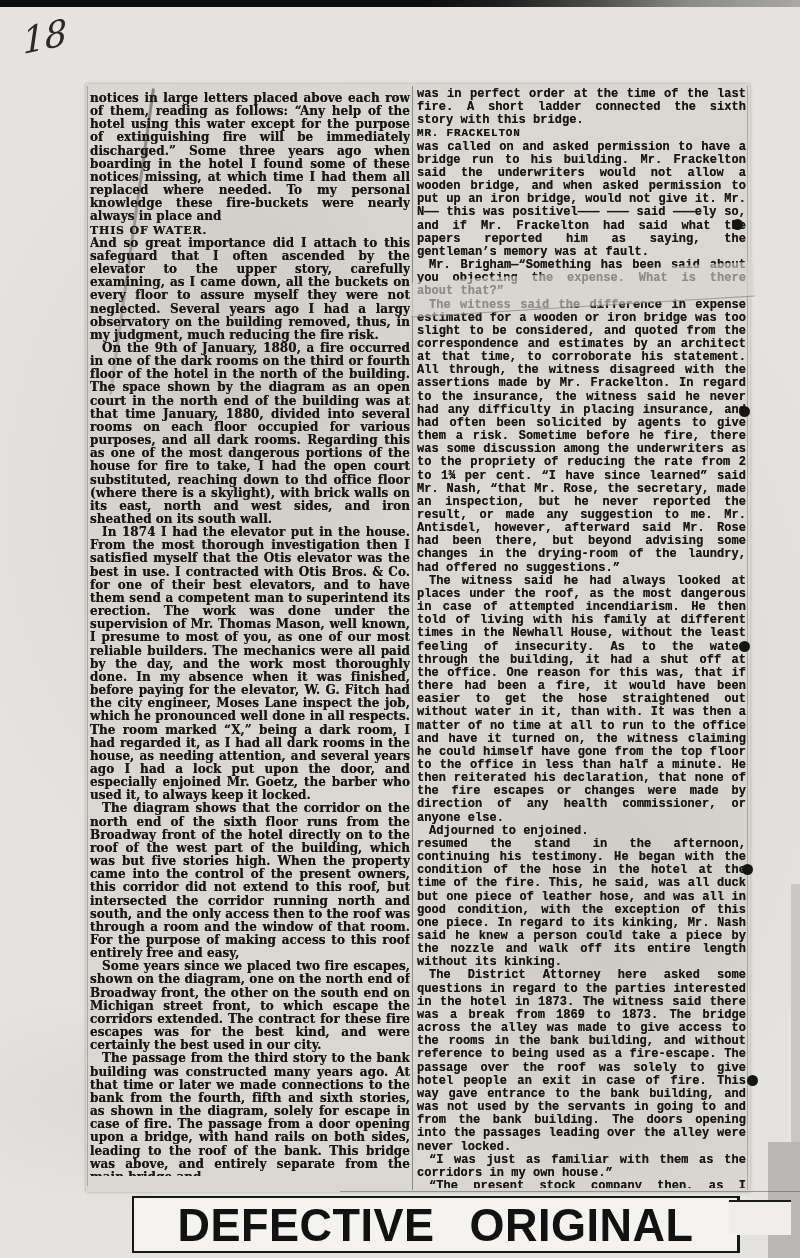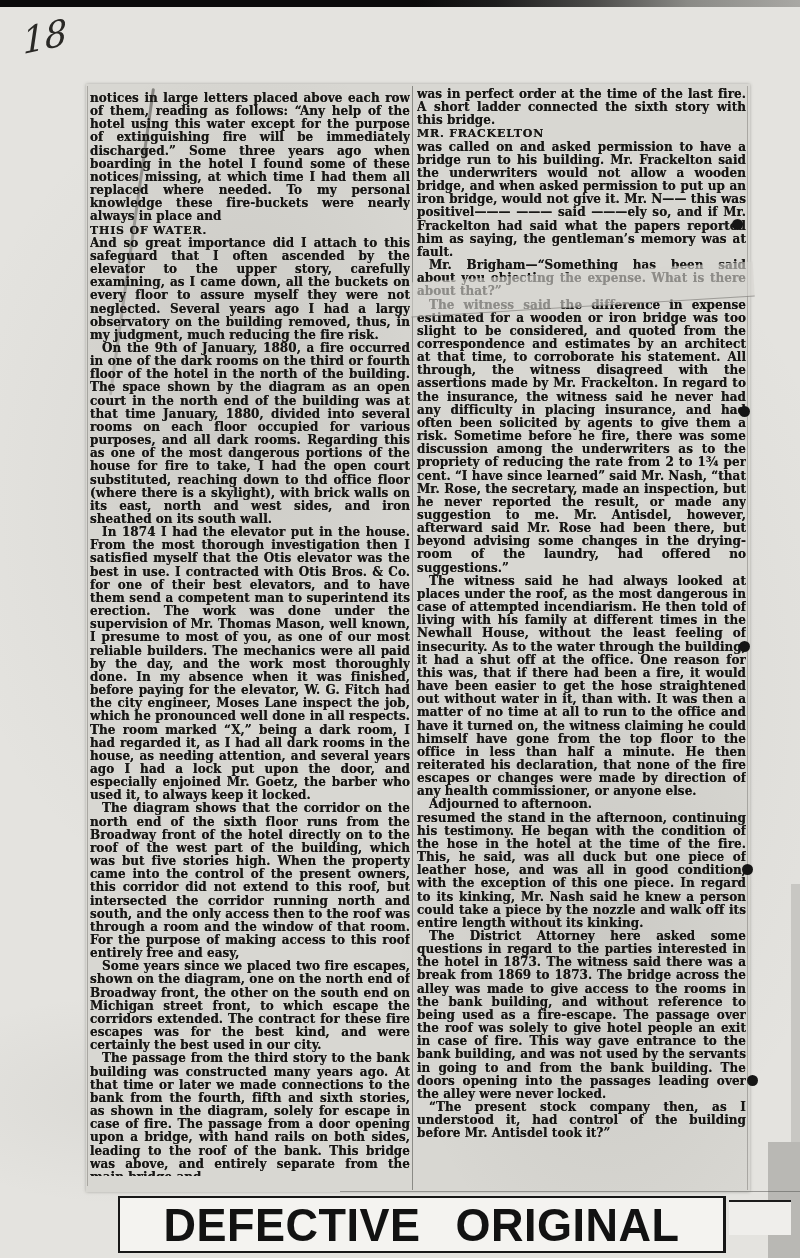--- a/index.html
+++ b/index.html
@@ -34,21 +34,21 @@
     box-shadow:0 0 3px rgba(60,60,55,.35);
   }
   .col{
     position:absolute; color:var(--ink);
     font-size:12px; line-height:13.15px; font-weight:700;
     text-align:justify; letter-spacing:.05px;
     text-shadow:0 0 .5px rgba(25,24,22,.75);
     overflow:hidden;
   }
   .col-left{ left:90px; top:92px; width:320px; height:1084px; }
-  .col-right{ left:417px; top:88px; width:329px; height:1100px; }
+  .col-right{ left:417px; top:88px; width:329px; height:1100px;font-family:Liberation Mono, monospace; }
   .block{ margin:0; }
   .block.indent{ text-indent:12px; }
   .heading{ text-align:left; font-size:11px; letter-spacing:.8px; }
   .col-divider{ position:absolute; top:86px; height:1104px; width:1px; background:rgba(45,44,40,.45); }
   .edge-line{ position:absolute; width:1px; background:rgba(45,44,40,.28); }
   .crease{
     position:absolute; left:152px; top:88px; width:3px; height:310px;
     background:linear-gradient(to bottom, rgba(30,29,26,.45), rgba(30,29,26,.18));
     transform:rotate(8deg); transform-origin:top left; border-radius:2px;
   }
@@ -56,21 +56,21 @@
     position:absolute; left:410px; top:272px; width:344px; height:34px;
     background:rgba(214,213,208,.62);
     border-bottom:1px solid rgba(70,68,64,.40);
     transform:rotate(-3.5deg);
   }
   .hole{ position:absolute; width:11px; height:11px; border-radius:50%; background:var(--hole); }
   .corner-shadow{ position:absolute; right:0; bottom:0; width:32px; height:116px; background:#b9b8b4; }
   .edge-band{ position:absolute; right:0; top:884px; width:9px; height:262px; background:#c8c7c3; }
   .baseline-rule{ position:absolute; left:340px; top:1191px; width:460px; height:1px; background:rgba(90,89,85,.55); }
   .stamp-box{
-    position:absolute; left:118px; top:1196px; width:608px; height:57px;
+    position:absolute; left:132px; top:1196px; width:608px; height:57px;
     background:var(--stamp-paper);
     border:2px solid #171717; border-right-width:3px;
     display:flex; align-items:center; justify-content:center;
     box-sizing:border-box;
   }
   .stamp-text{
     font-family:"Liberation Sans", sans-serif; font-weight:bold;
     font-size:45px; color:#121212; letter-spacing:.5px; word-spacing:22px;
     transform:scaleY(1.04); white-space:nowrap;
   }
@@ -101,23 +101,24 @@
       <div class="block paragraph indent">Some years since we placed two fire escapes, shown on the diagram, one on the north end of Broadway front, the other on the south end on Michigan street front, to which escape the corridors extended. The contract for these fire escapes was for the best kind, and were certainly the best used in our city.</div>
       <div class="block paragraph indent">The passage from the third story to the bank building was constructed many years ago. At that time or later we made connections to the bank from the fourth, fifth and sixth stories, as shown in the diagram, solely for escape in case of fire. The passage from a door opening upon a bridge, with hand rails on both sides, leading to the roof of the bank. This bridge was above, and entirely separate from the main bridge and</div>
     </div>
   <div class="col col-right">
       <div class="block paragraph">was in perfect order at the time of the last fire. A short ladder connected the sixth story with this bridge.</div>
       <div class="block heading">MR. FRACKELTON</div>
       <div class="block paragraph">was called on and asked permission to have a bridge run to his building. Mr. Frackelton said the underwriters would not allow a wooden bridge, and when asked permission to put up an iron bridge, would not give it. Mr. N—— this was positivel———  ——— said ———ely so, and if Mr. Frackelton had said what the papers reported him as saying, the gentleman’s memory was at fault.</div>
       <div class="block paragraph indent">Mr. Brigham—“Something has been said about you objecting the expense. What is there about that?”</div>
       <div class="block paragraph indent">The witness said the difference in expense estimated for a wooden or iron bridge was too slight to be considered, and quoted from the correspondence and estimates by an architect at that time, to corroborate his statement. All through, the witness disagreed with the assertions made by Mr. Frackelton. In regard to the insurance, the witness said he never had any difficulty in placing insurance, and had often been solicited by agents to give them a risk. Sometime before he fire, there was some discussion among the underwriters as to the propriety of reducing the rate from 2 to 1¾ per cent. “I have since learned” said Mr. Nash, “that Mr. Rose, the secretary, made an inspection, but he never reported the result, or made any suggestion to me. Mr. Antisdel, however, afterward said Mr. Rose had been there, but beyond advising some changes in the drying-room of the laundry, had offered no suggestions.”</div>
       <div class="block paragraph indent">The witness said he had always looked at places under the roof, as the most dangerous in case of attempted incendiarism. He then told of living with his family at different times in the Newhall House, without the least feeling of insecurity. As to the water through the building, it had a shut off at the office. One reason for this was, that if there had been a fire, it would have been easier to get the hose straightened out without water in it, than with. It was then a matter of no time at all to run to the office and have it turned on, the witness claiming he could himself have gone from the top floor to the office in less than half a minute. He then reiterated his declaration, that none of the fire escapes or changes were made by direction of any health commissioner, or anyone else.</div>
-      <div class="block paragraph indent">Adjourned to afternoon.</div>
+      <div class="block paragraph indent">Adjourned to enjoined.</div>
       <div class="block paragraph">resumed the stand in the afternoon, continuing his testimony. He began with the condition of the hose in the hotel at the time of the fire. This, he said, was all duck but one piece of leather hose, and was all in good condition, with the exception of this one piece. In regard to its kinking, Mr. Nash said he knew a person could take a piece by the nozzle and walk off its entire length without its kinking.</div>
       <div class="block paragraph indent">The District Attorney here asked some questions in regard to the parties interested in the hotel in 1873. The witness said there was a break from 1869 to 1873. The bridge across the alley was made to give access to the rooms in the bank building, and without reference to being used as a fire-escape. The passage over the roof was solely to give hotel people an exit in case of fire. This way gave entrance to the bank building, and was not used by the servants in going to and from the bank building. The doors opening into the passages leading over the alley were never locked.</div>
+      <div class="block paragraph indent">“I was just as familiar with them as the corridors in my own house.”</div>
       <div class="block paragraph indent">“The present stock company then, as I understood it, had control of the building before Mr. Antisdel took it?”</div>
     </div>
 
   <div class="crease"></div>
   <div class="damage-stripe"></div>
 
   <div class="hole" style="left:732px; top:219px;"></div>
   <div class="hole" style="left:739px; top:406px;"></div>
   <div class="hole" style="left:739px; top:641px;"></div>
   <div class="hole" style="left:742px; top:864px;"></div>

